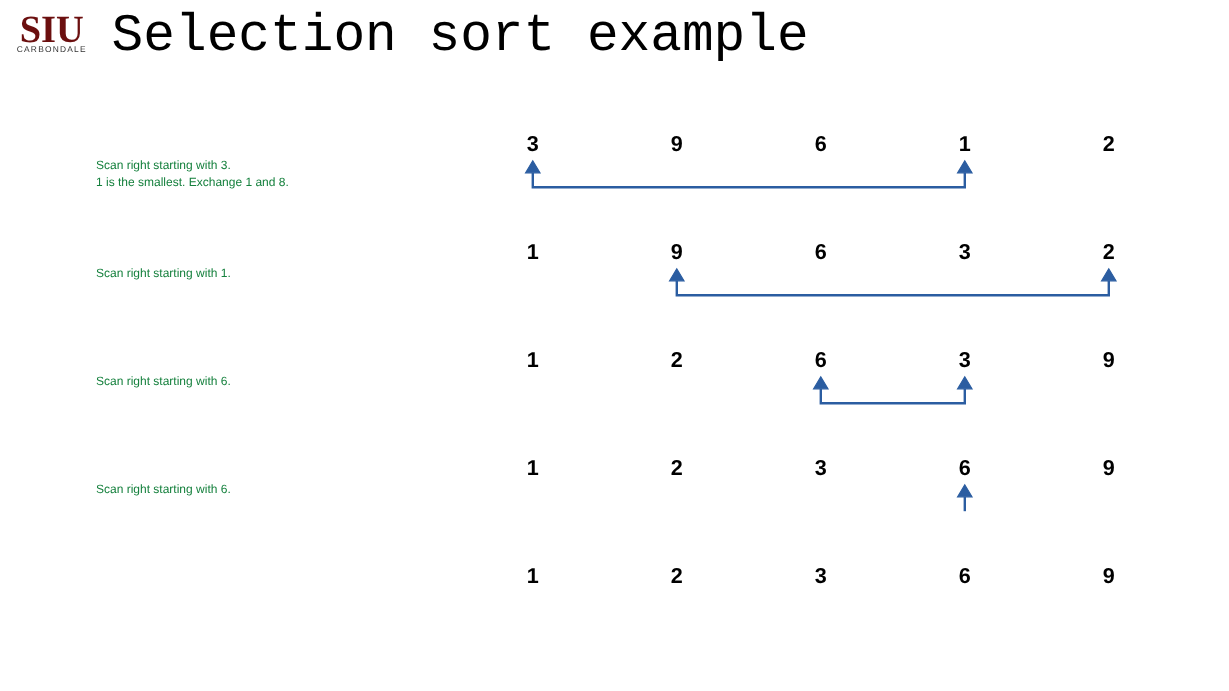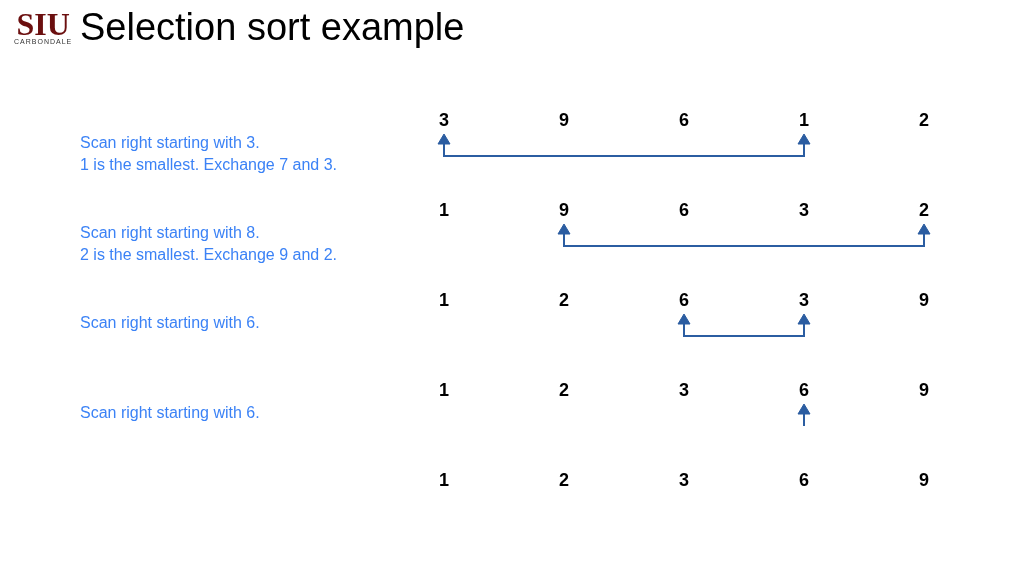--- a/index.html
+++ b/index.html
@@ -27,45 +27,45 @@
     letter-spacing: 0px;
   }
   .logo .sub {
     font-size: 7px;
     letter-spacing: 1px;
     color: #333;
     margin-top: -2px;
   }
   .title {
     position: absolute;
-    left: 80px;
+    left: 93px;
     top: 6px;
-    font-family: Liberation Sans, sans-serif;
-    font-size: 38px;
+    font-family: Liberation Mono, monospace;
+    font-size: 44px;
     font-weight: 400;
     color: #000;
   }
   .diagram {
     position: absolute;
     left: 80px;
     top: 110px;
     width: 880px;
   }
   .step {
     position: relative;
     height: 90px;
   }
   .desc {
     position: absolute;
     left: 0;
     top: 22px;
     width: 310px;
-    font-size: 16px;
+    font-size: 10px;
     line-height: 1.35;
-    color: #3b82f6;
+    color: #15803d;
   }
   .nums {
     position: absolute;
     top: 0;
     left: 354px;
     width: 520px;
     height: 90px;
   }
   .n {
     position: absolute;
@@ -107,40 +107,39 @@
   <div class="sub">CARBONDALE</div>
 </div>
 
 <div class="title">Selection sort example</div>
 
 <div class="diagram">
 
   <div class="step">
     <div class="desc">
       <span>Scan right starting with 3.</span><br>
-      <span>1 is the smallest. Exchange 7 and 3.</span>
+      <span>1 is the smallest. Exchange 1 and 8.</span>
     </div>
     <div class="nums">
       <div class="n c1">3</div>
       <div class="n c2">9</div>
       <div class="n c3">6</div>
       <div class="n c4">1</div>
       <div class="n c5">2</div>
       <svg class="conn">
         <polygon points="10,4 4,14 16,14"></polygon>
         <polygon points="370,4 364,14 376,14"></polygon>
         <polyline points="10,14 10,26 370,26 370,14"></polyline>
       </svg>
     </div>
   </div>
 
   <div class="step">
     <div class="desc">
-      <span>Scan right starting with 8.</span><br>
-      <span>2 is the smallest. Exchange 9 and 2.</span>
+      <span>Scan right starting with 1.</span><br>
     </div>
     <div class="nums">
       <div class="n c1">1</div>
       <div class="n c2">9</div>
       <div class="n c3">6</div>
       <div class="n c4">3</div>
       <div class="n c5">2</div>
       <svg class="conn">
         <polygon points="130,4 124,14 136,14"></polygon>
         <polygon points="490,4 484,14 496,14"></polygon>

